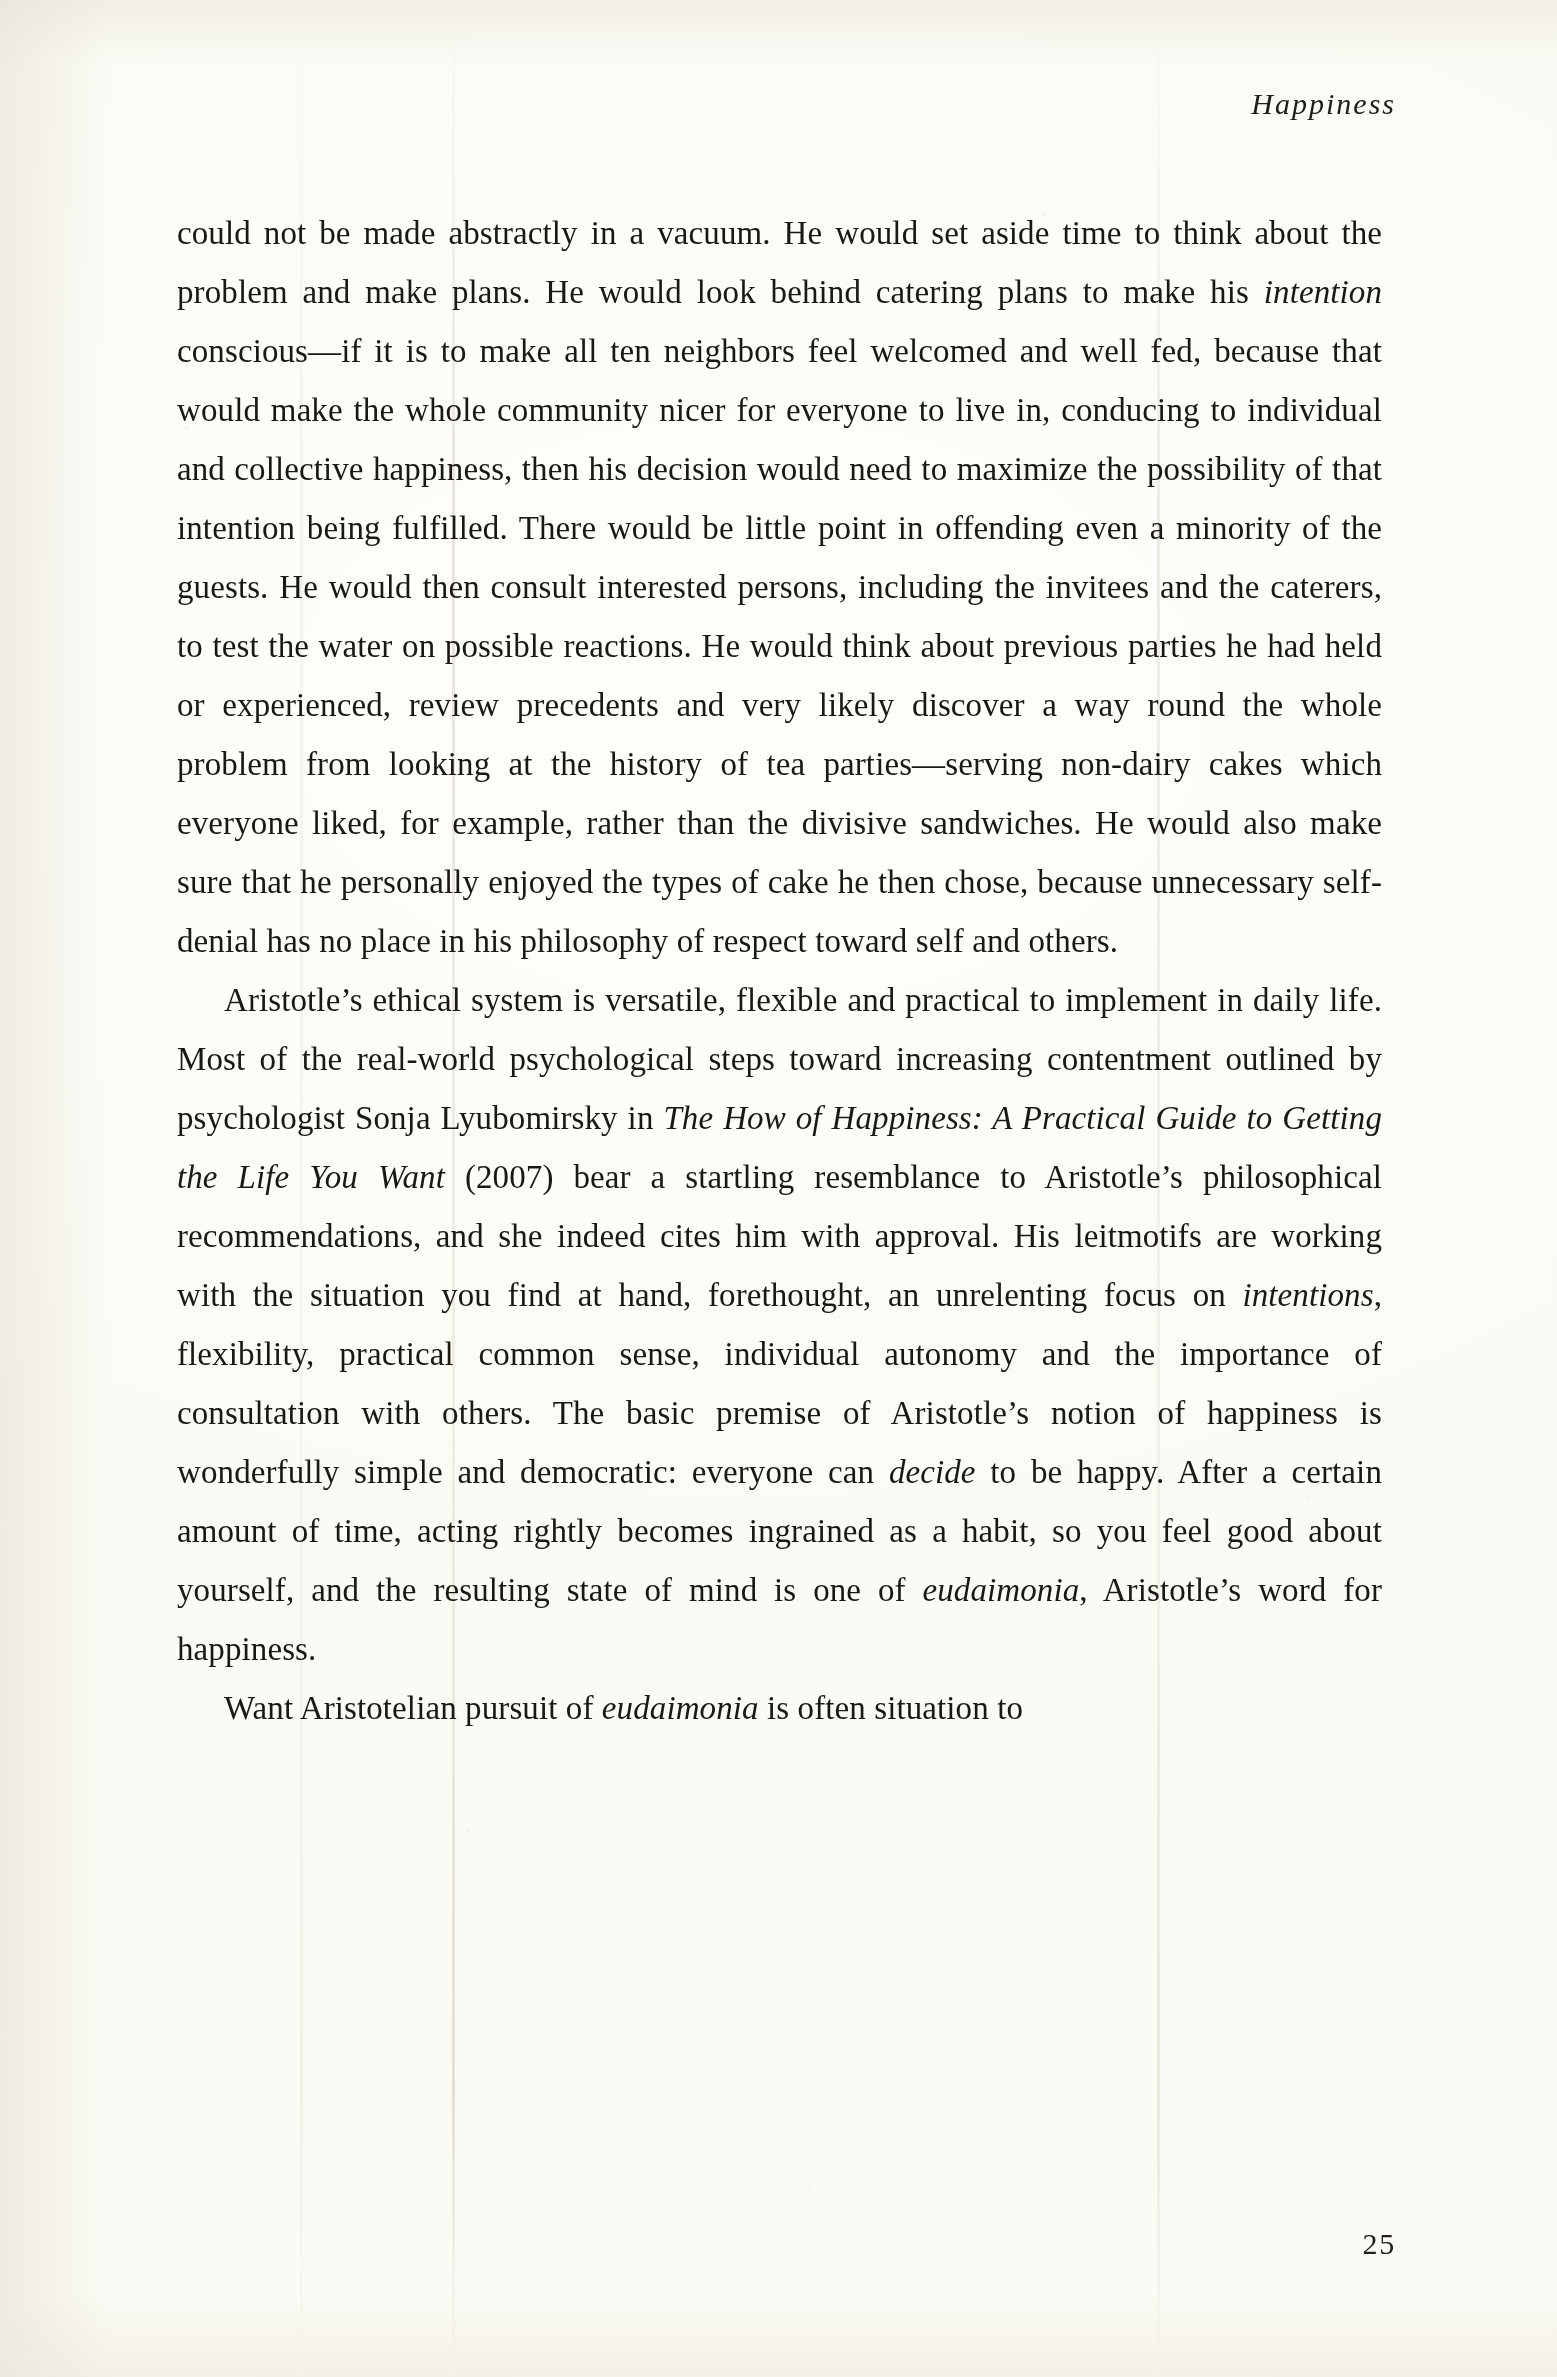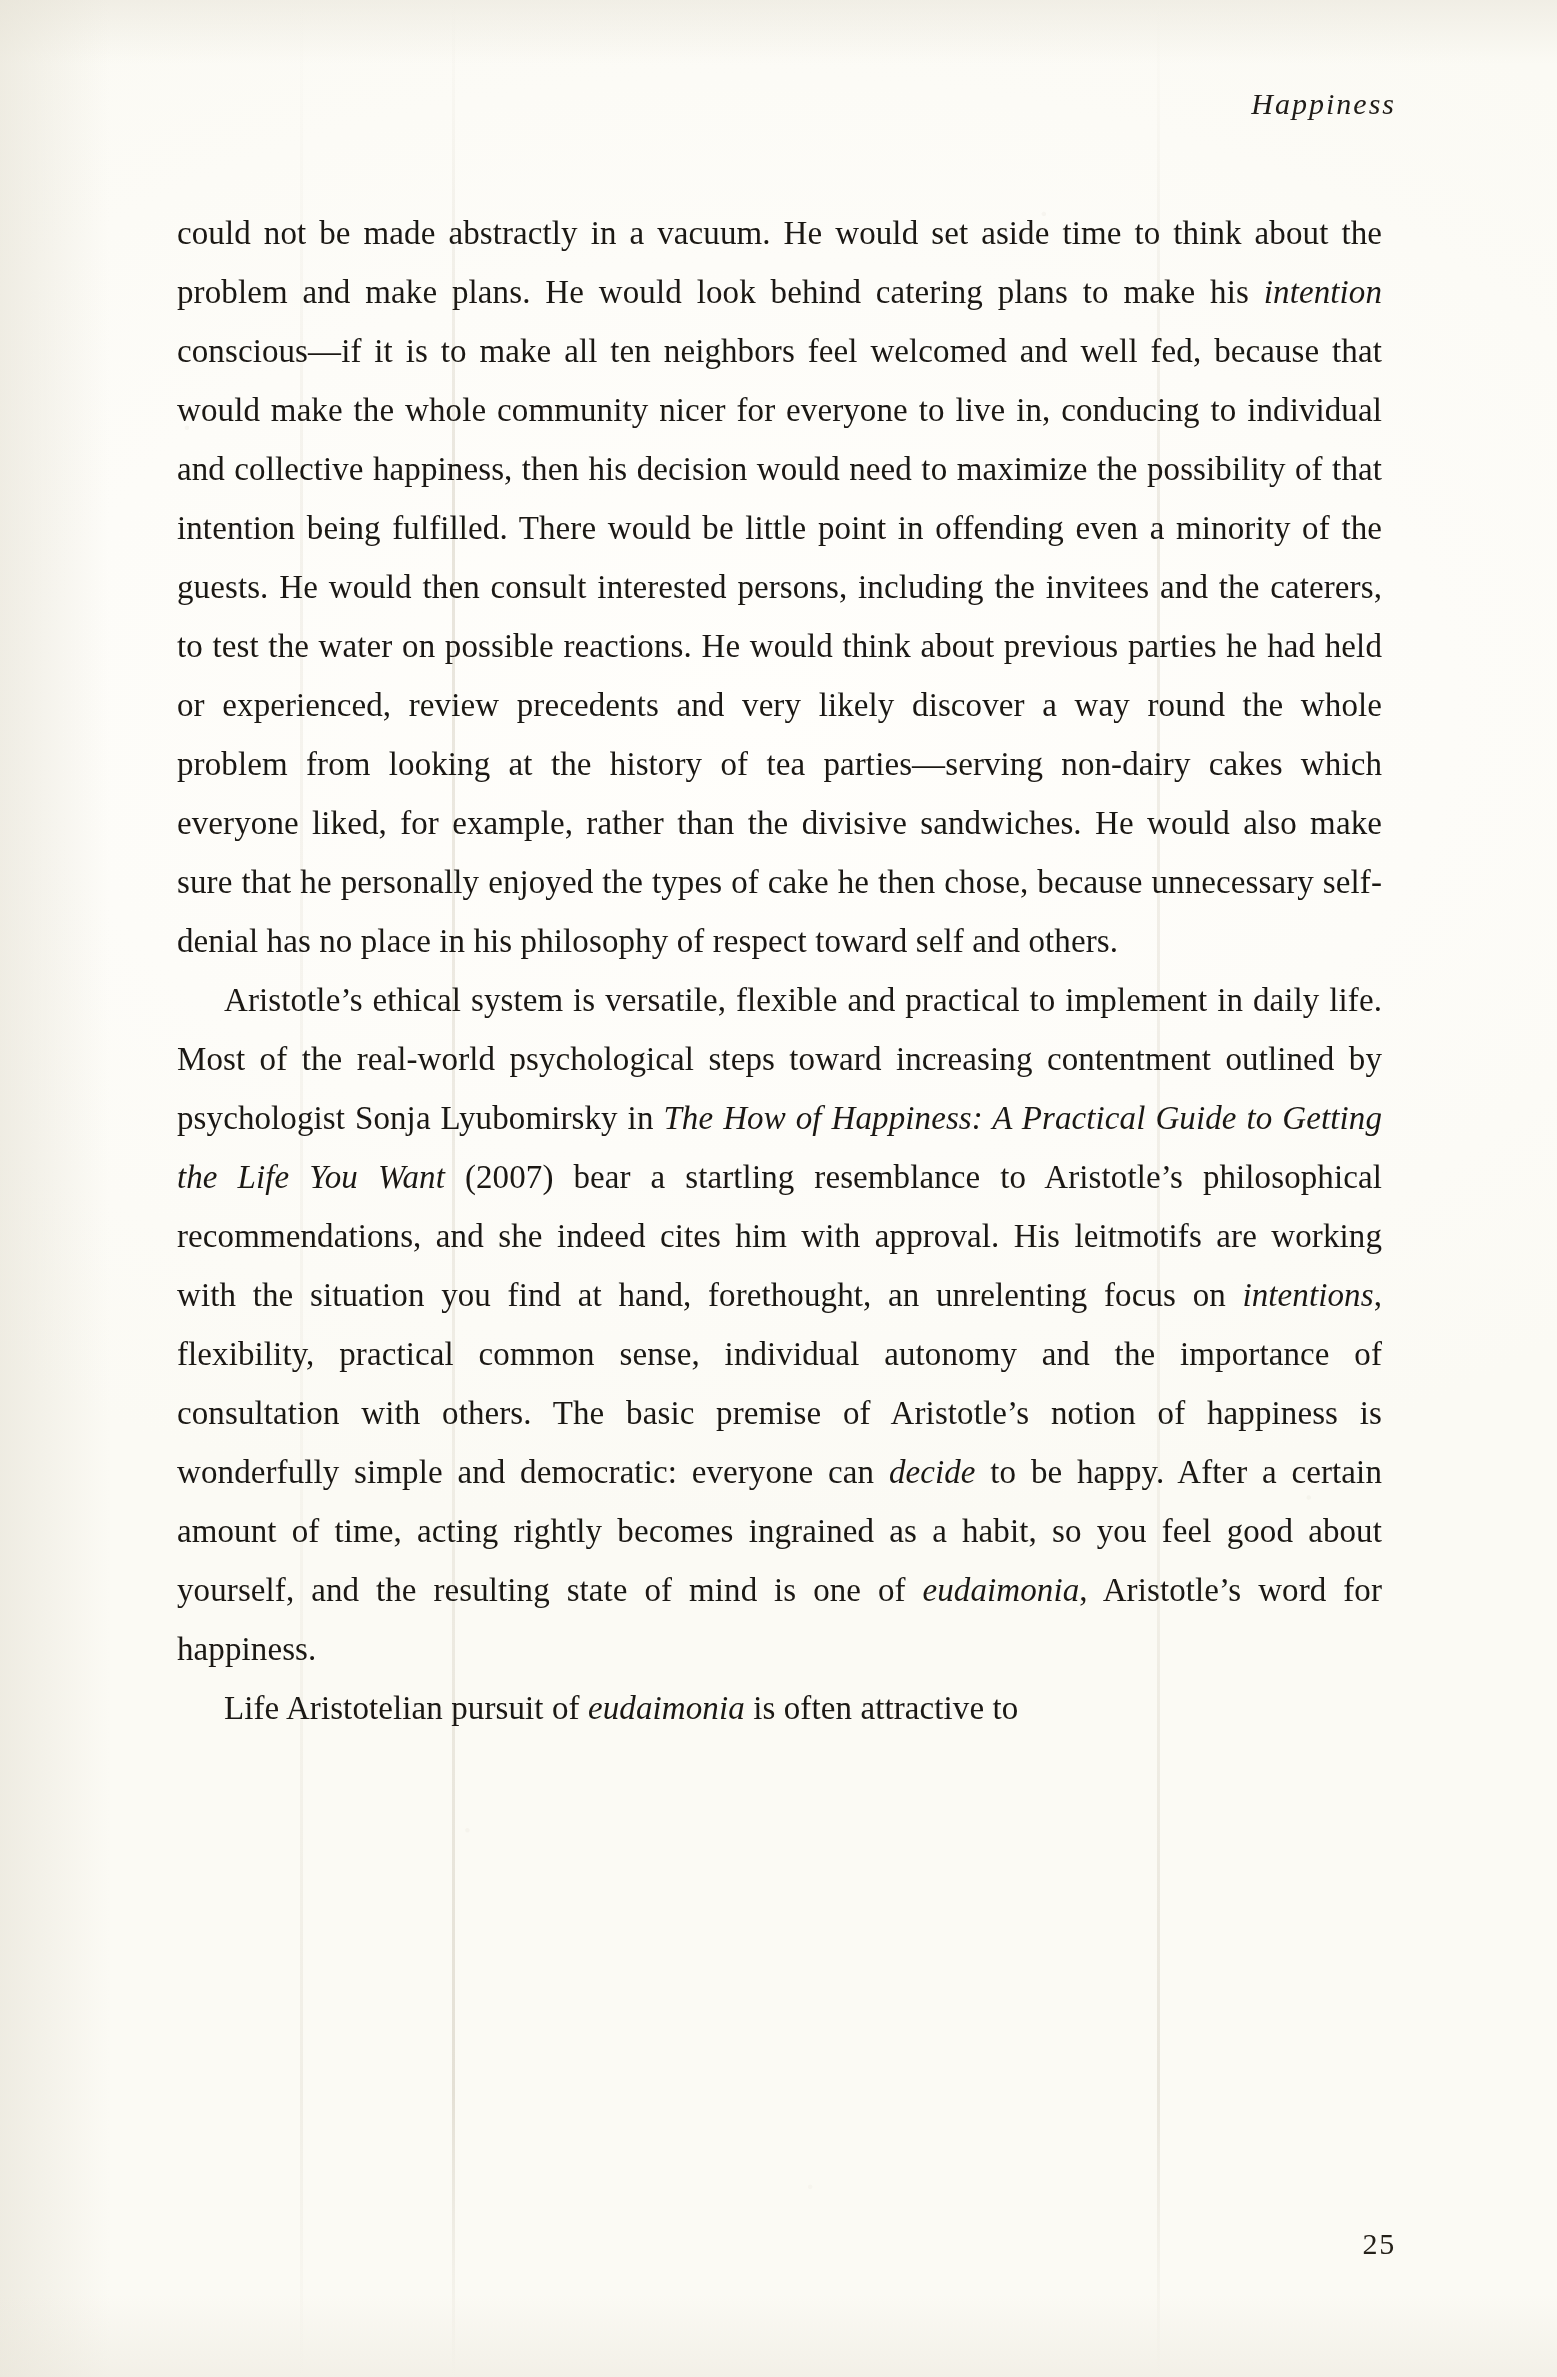--- a/index.html
+++ b/index.html
@@ -124,20 +124,20 @@
   <div class="scan-edge-bottom"></div>
   <div class="scan-crease crease-c"></div>
   <div class="scan-crease crease-a"></div>
   <div class="scan-crease crease-b"></div>
 
   <div class="running-head">Happiness</div>
 
   <div class="text-block" id="body-text-column">
       <p class="body"><span>could not be made abstractly in a vacuum. He would set aside time to think about the problem and make plans. He would look behind catering plans to make his </span><em>intention</em><span> conscious—if it is to make all ten neighbors feel welcomed and well fed, because that would make the whole community nicer for everyone to live in, conducing to individual and collective happiness, then his decision would need to maximize the possibility of that intention being fulfilled. There would be little point in offending even a minority of the guests. He would then consult interested persons, including the invitees and the caterers, to test the water on possible reactions. He would think about previous parties he had held or experienced, review precedents and very likely discover a way round the whole problem from looking at the history of tea parties—serving non-dairy cakes which everyone liked, for example, rather than the divisive sandwiches. He would also make sure that he personally enjoyed the types of cake he then chose, because unnecessary self-denial has no place in his philosophy of respect toward self and others.</span></p>
       <p class="body indented"><span>Aristotle’s ethical system is versatile, flexible and practical to implement in daily life. Most of the real-world psychological steps toward increasing contentment outlined by psychologist Sonja Lyubomirsky in </span><em>The How of Happiness: A Practical Guide to Getting the Life You Want</em><span> (2007) bear a startling resemblance to Aristotle’s philosophical recommendations, and she indeed cites him with approval. His leitmotifs are working with the situation you find at hand, forethought, an unrelenting focus on </span><em>intentions</em><span>, flexibility, practical common sense, individual autonomy and the importance of consultation with others. The basic premise of Aristotle’s notion of happiness is wonderfully simple and democratic: everyone can </span><em>decide</em><span> to be happy. After a certain amount of time, acting rightly becomes ingrained as a habit, so you feel good about yourself, and the resulting state of mind is one of </span><em>eudaimonia</em><span>, Aristotle’s word for happiness.</span></p>
-      <p class="body indented"><span>Life Aristotelian pursuit of </span><em>eudaimonia</em><span> is often attractive to</span></p>
+      <p class="body indented"><span>Want Aristotelian pursuit of </span><em>eudaimonia</em><span> is often situation to</span></p>
     </div>
 
   <div class="folio">25</div>
 
   <div class="grain"></div>
 </div>
 
 
 </body></html>

